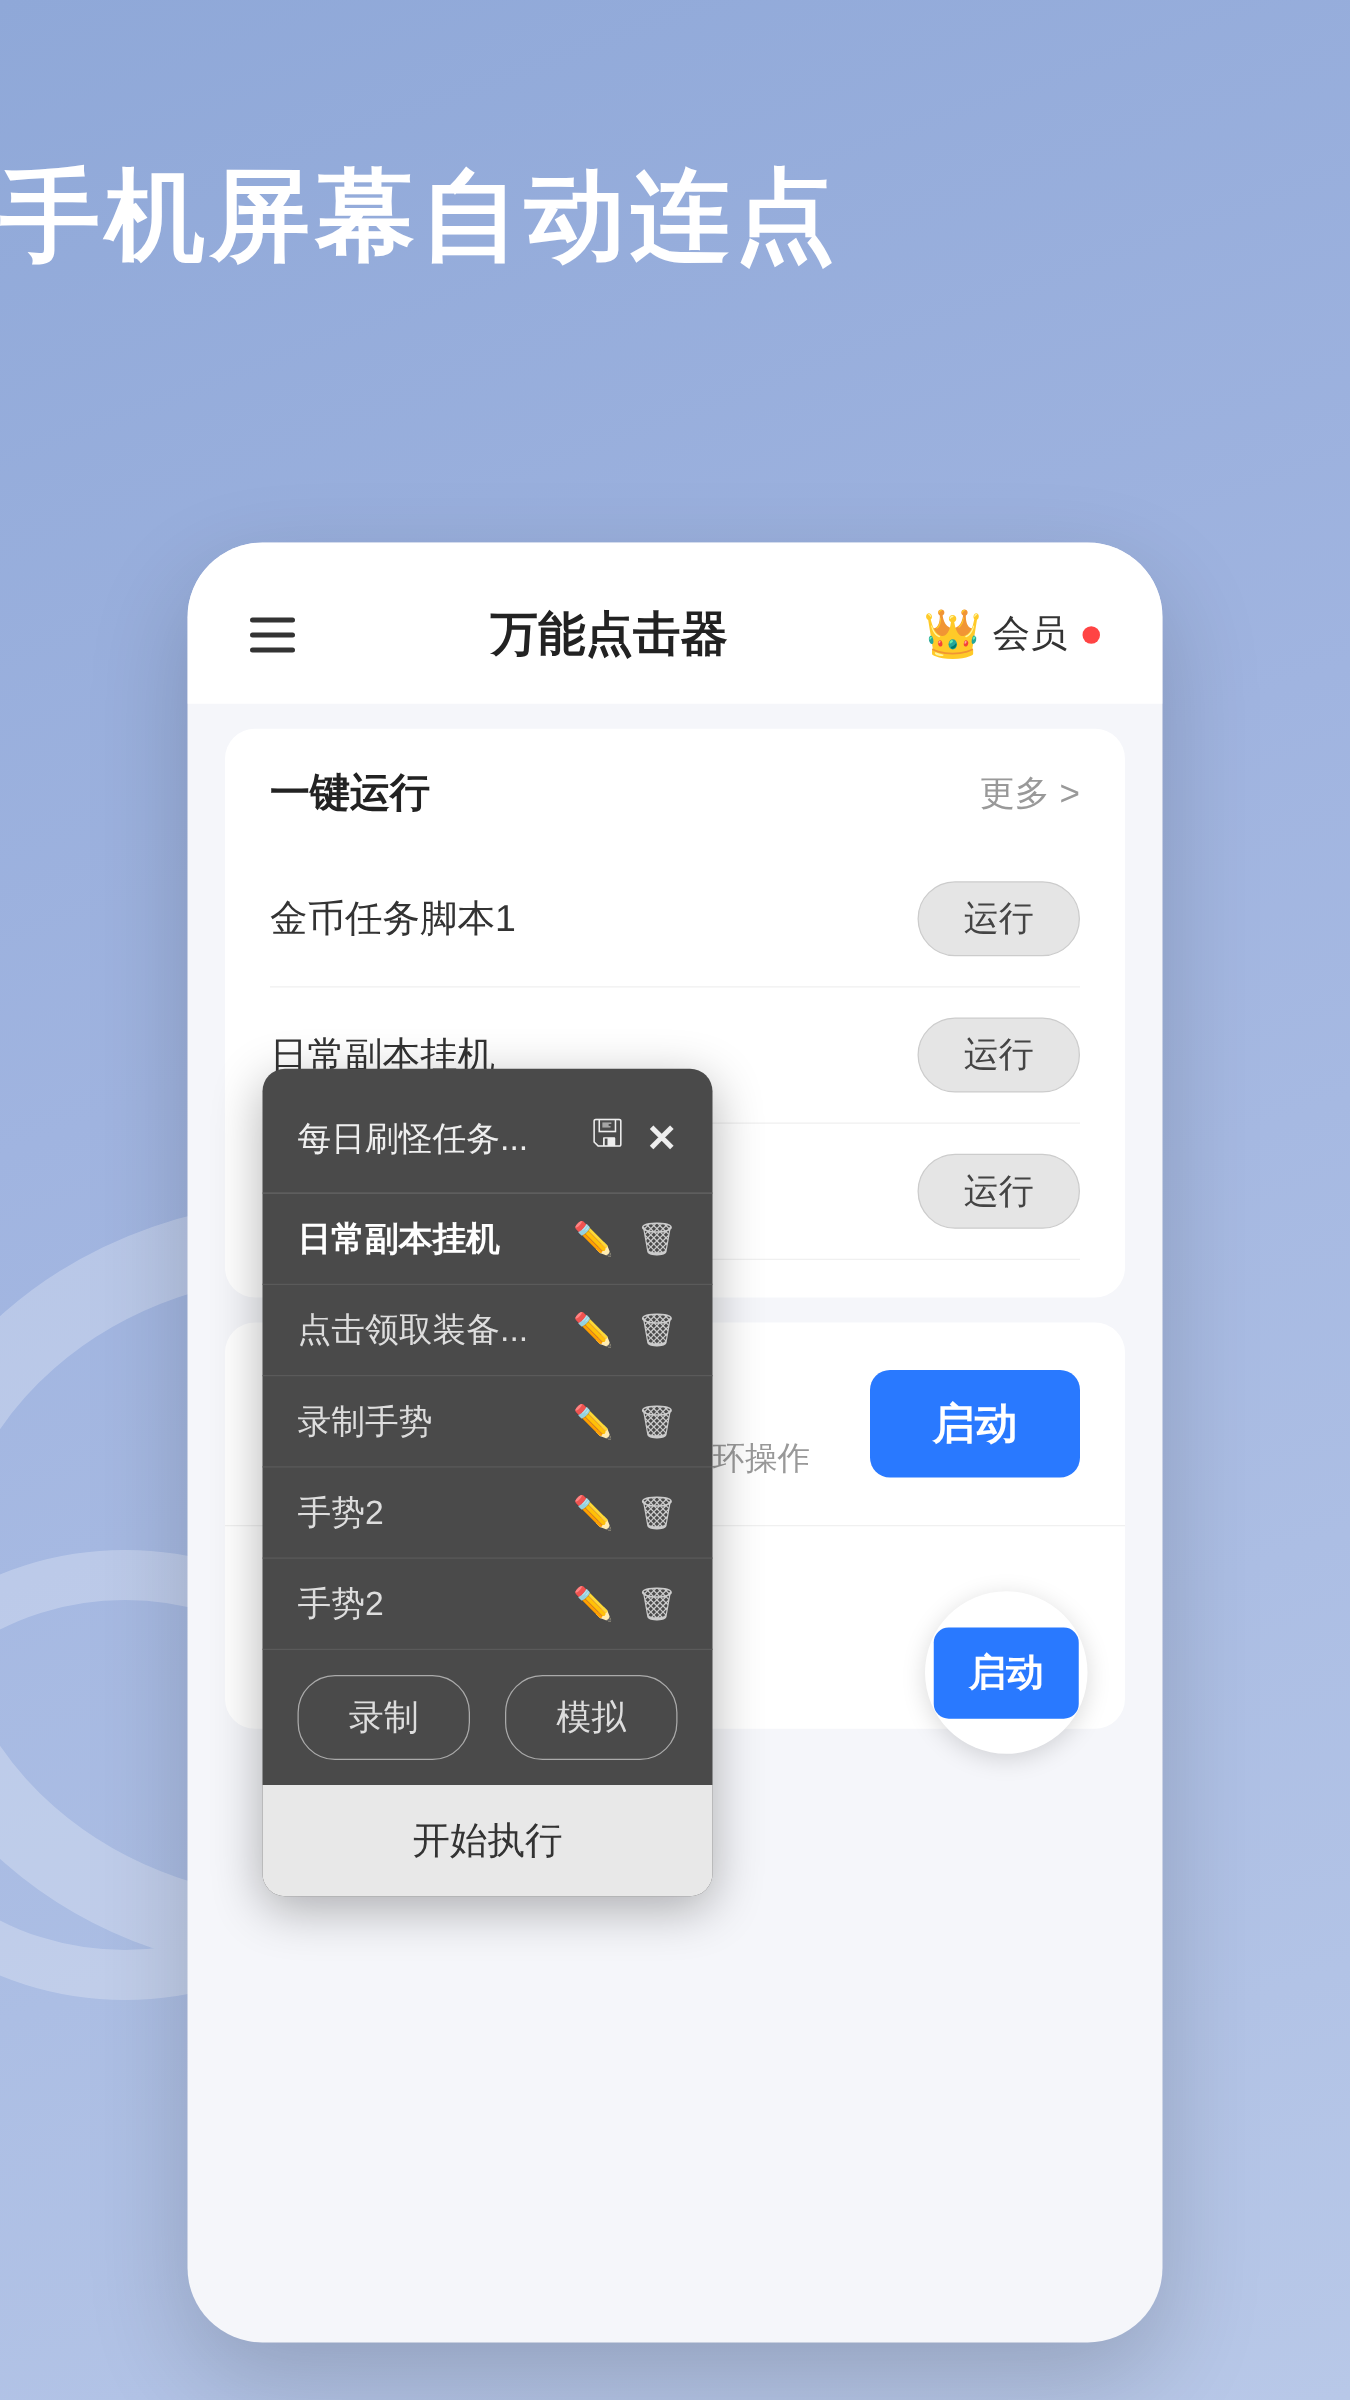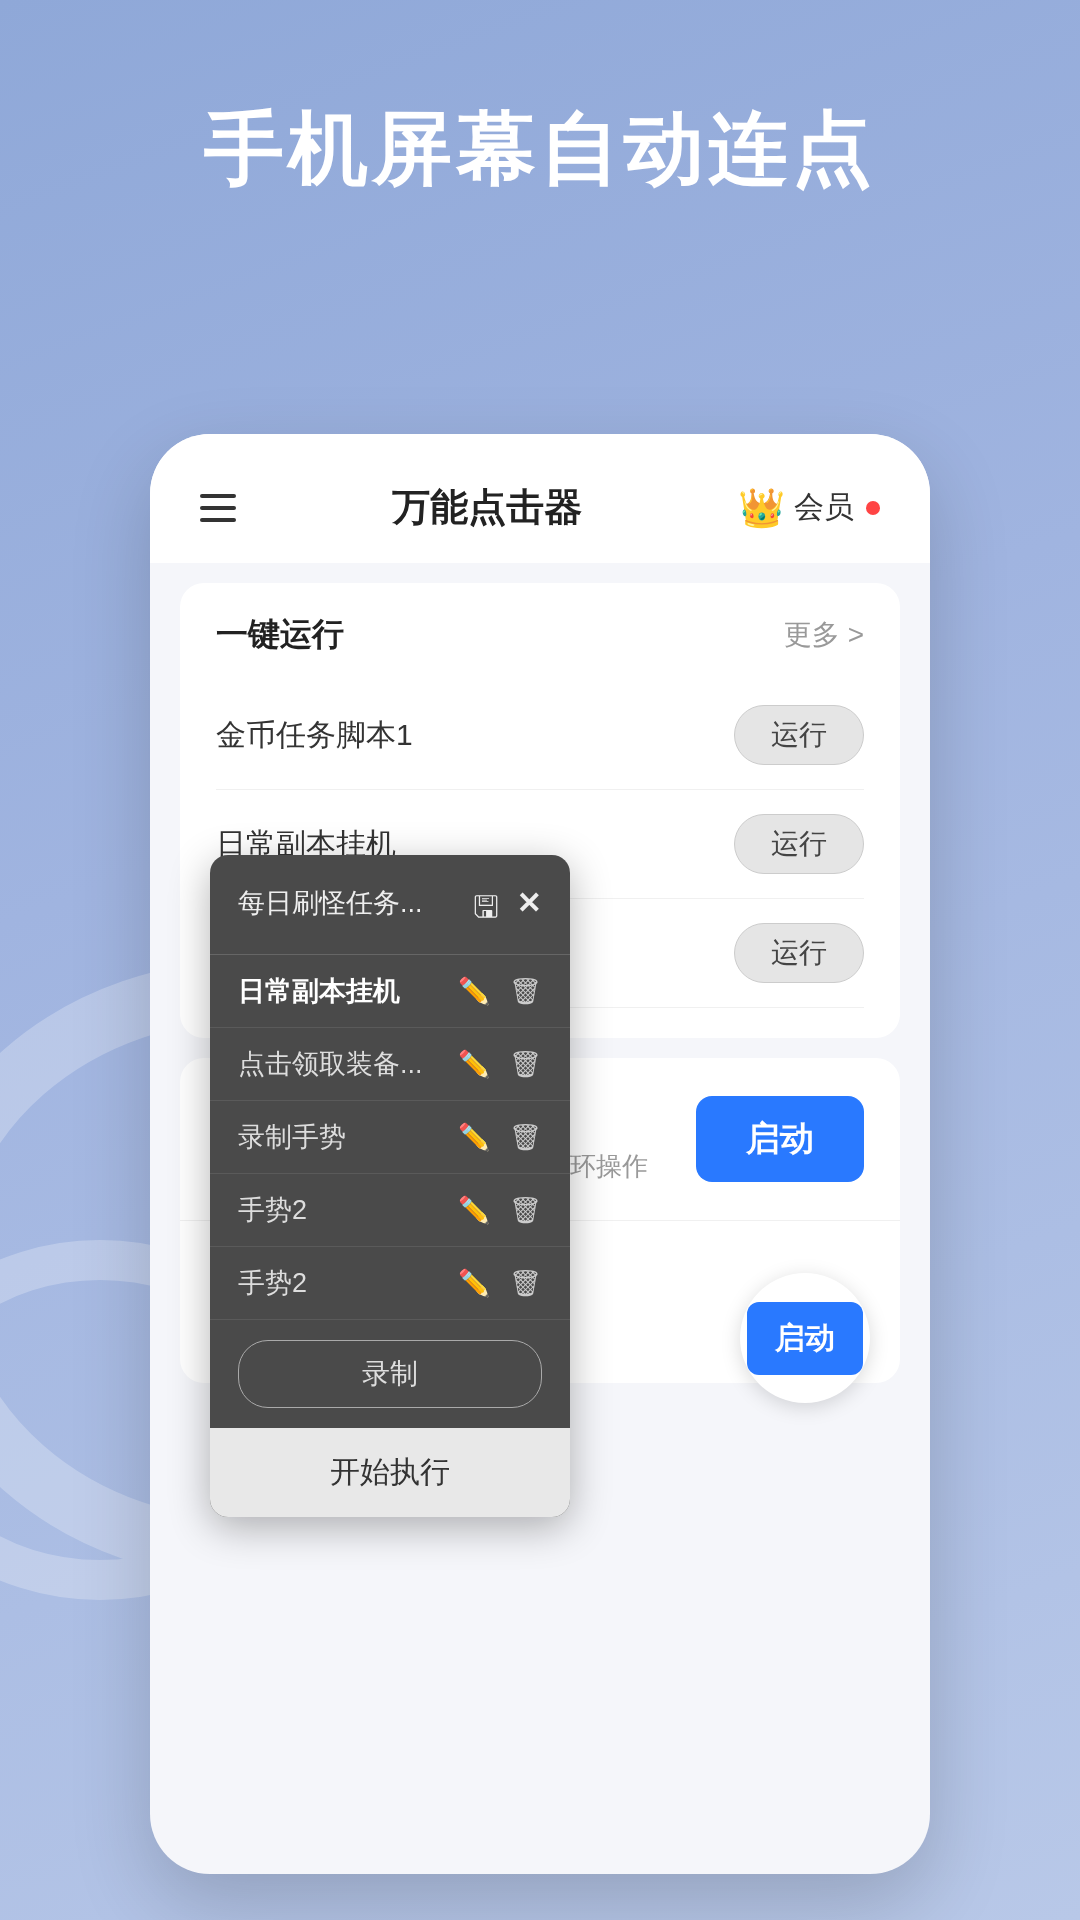--- a/index.html
+++ b/index.html
@@ -22,22 +22,21 @@
     }
     .bg-deco svg {
       position: absolute;
       bottom: 300px;
       left: -100px;
       opacity: 0.25;
     }
 
     
     .hero-title {
-      text-align: center;
-      padding-top: 96px;
+      padding-top: 120px;
       padding-bottom: 80px;
     }
     .hero-title h1 {
       font-size: 80px;
       font-weight: 700;
       color: #fff;
       letter-spacing: 4px;
     }
 
     
@@ -151,20 +150,21 @@
       left: 30px;
       width: 360px;
       background: #4a4a4a;
       border-radius: 18px;
       padding: 20px 0 0 0;
       z-index: 10;
       box-shadow: 0 10px 40px rgba(0,0,0,0.3);
     }
     .dropdown-top {
       display: flex;
+      align-items: center;
       justify-content: space-between;
       padding: 10px 28px 18px 28px;
       border-bottom: 1px solid #666;
     }
     .dropdown-top-text {
       font-size: 27px;
       color: #eee;
       flex: 1;
     }
     .dropdown-save-icon {
@@ -406,20 +406,21 @@
       <div class="dropdown-item">
         <span class="dropdown-item-text">手势2</span>
         <div class="icon-group">
           <span class="icon-btn">✏️</span>
           <span class="icon-btn">🗑</span>
         </div>
       </div>
 
       <div class="dropdown-actions">
         <button class="action-btn">录制</button>
+        <button class="action-btn">模拟</button>
       </div>
 
       <button class="start-btn">开始执行</button>
     </div>
   </div>
 
   <div class="tools-section">
 
     <div class="tool-item">
       <div class="tool-icon-wrap">

